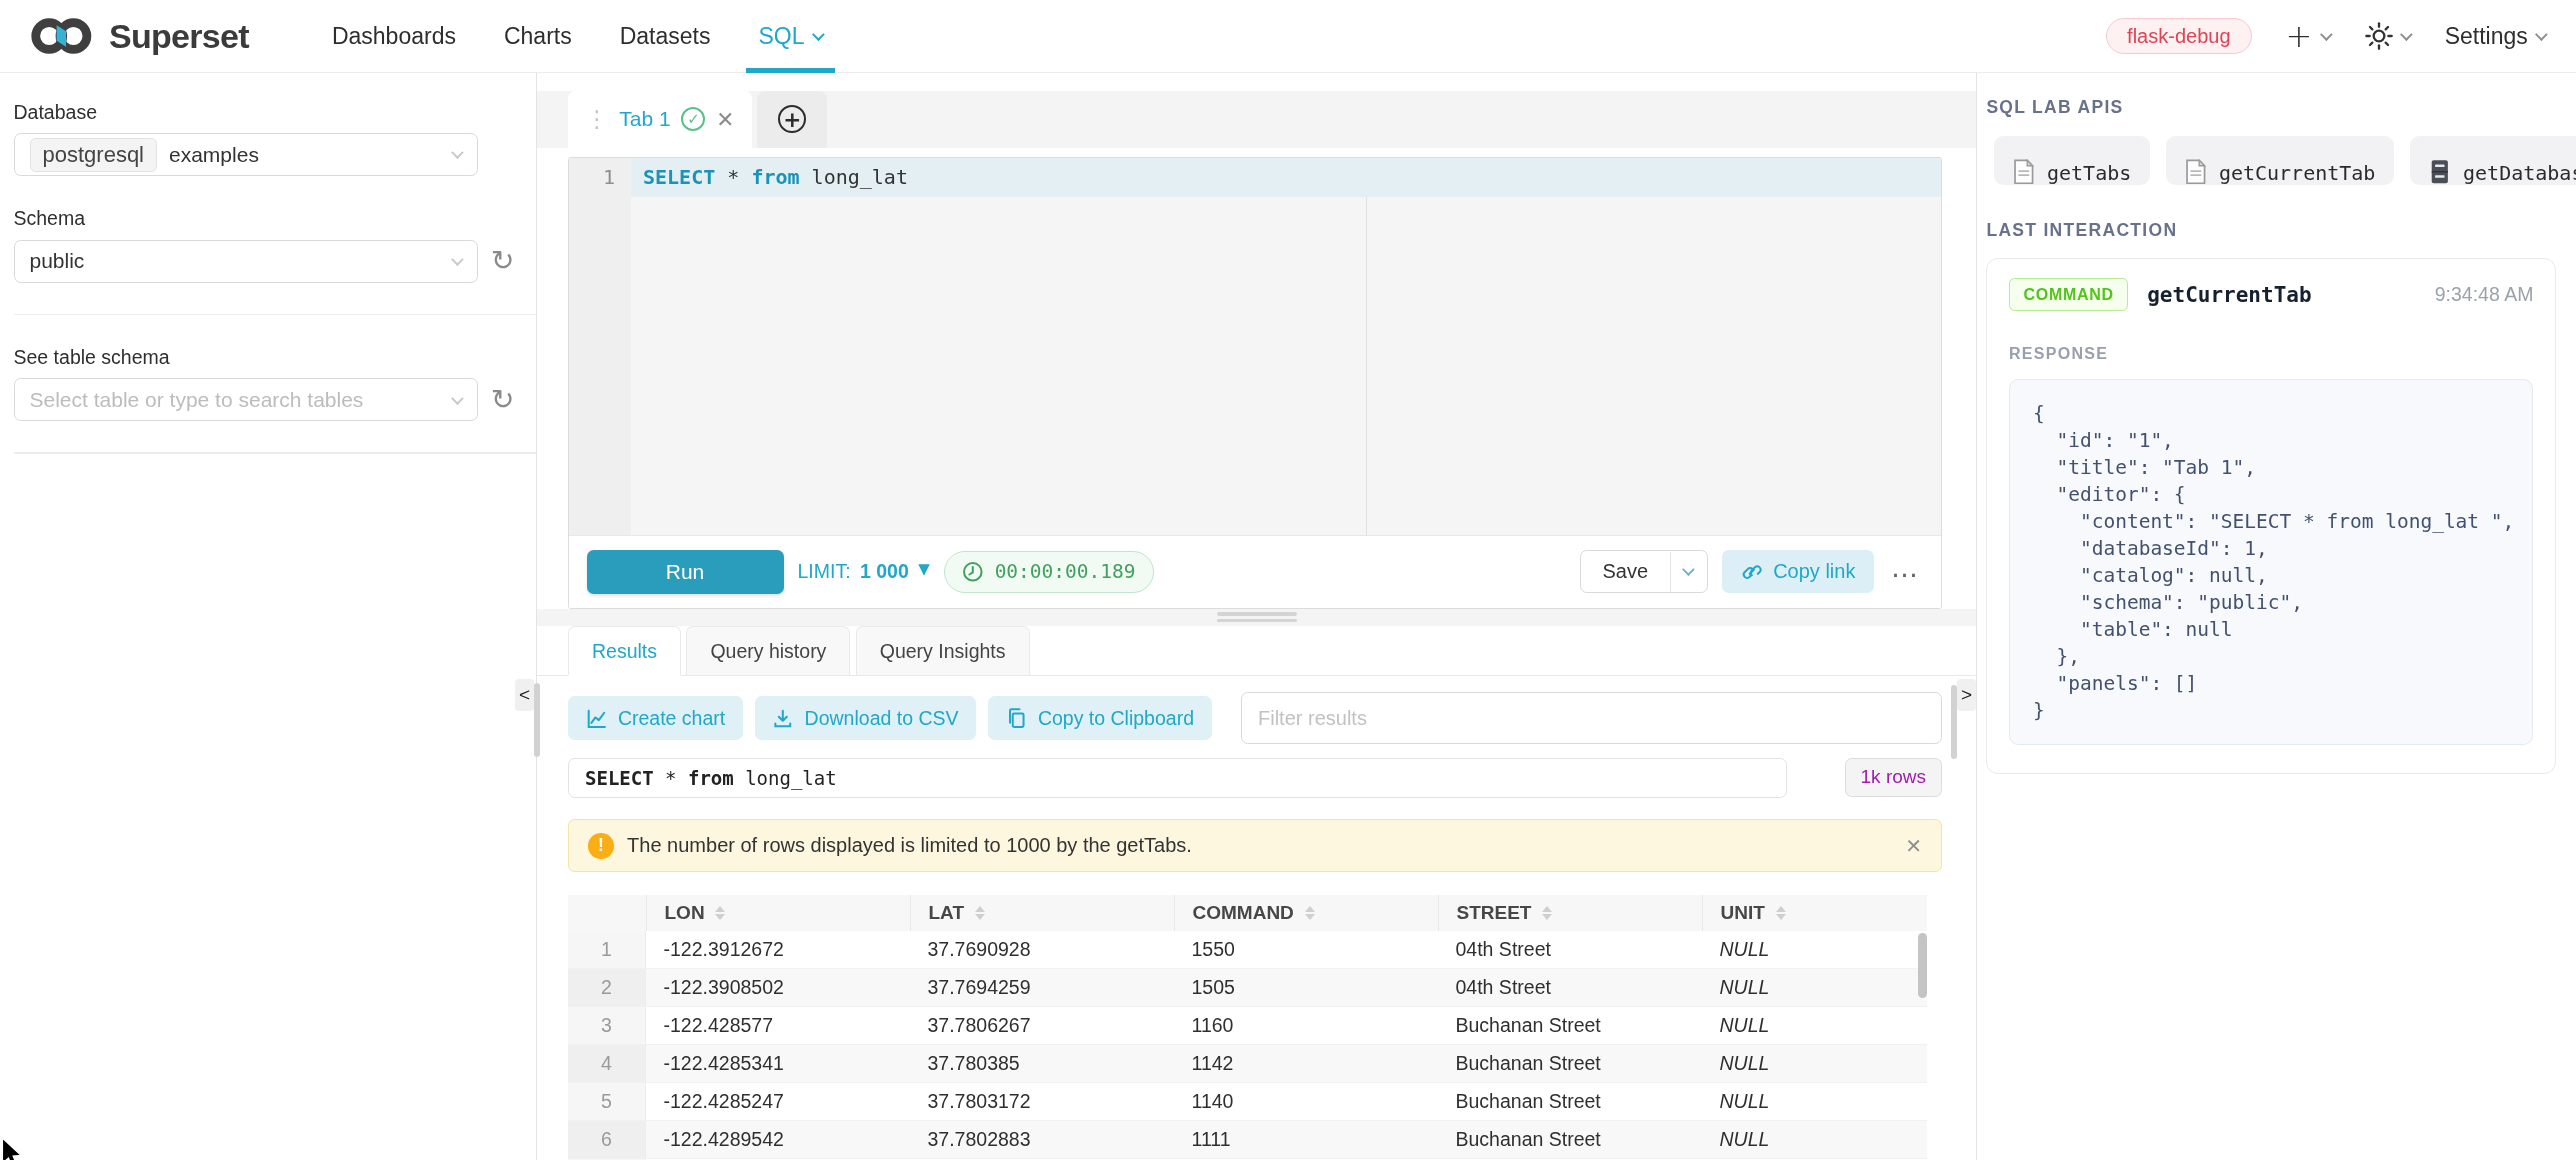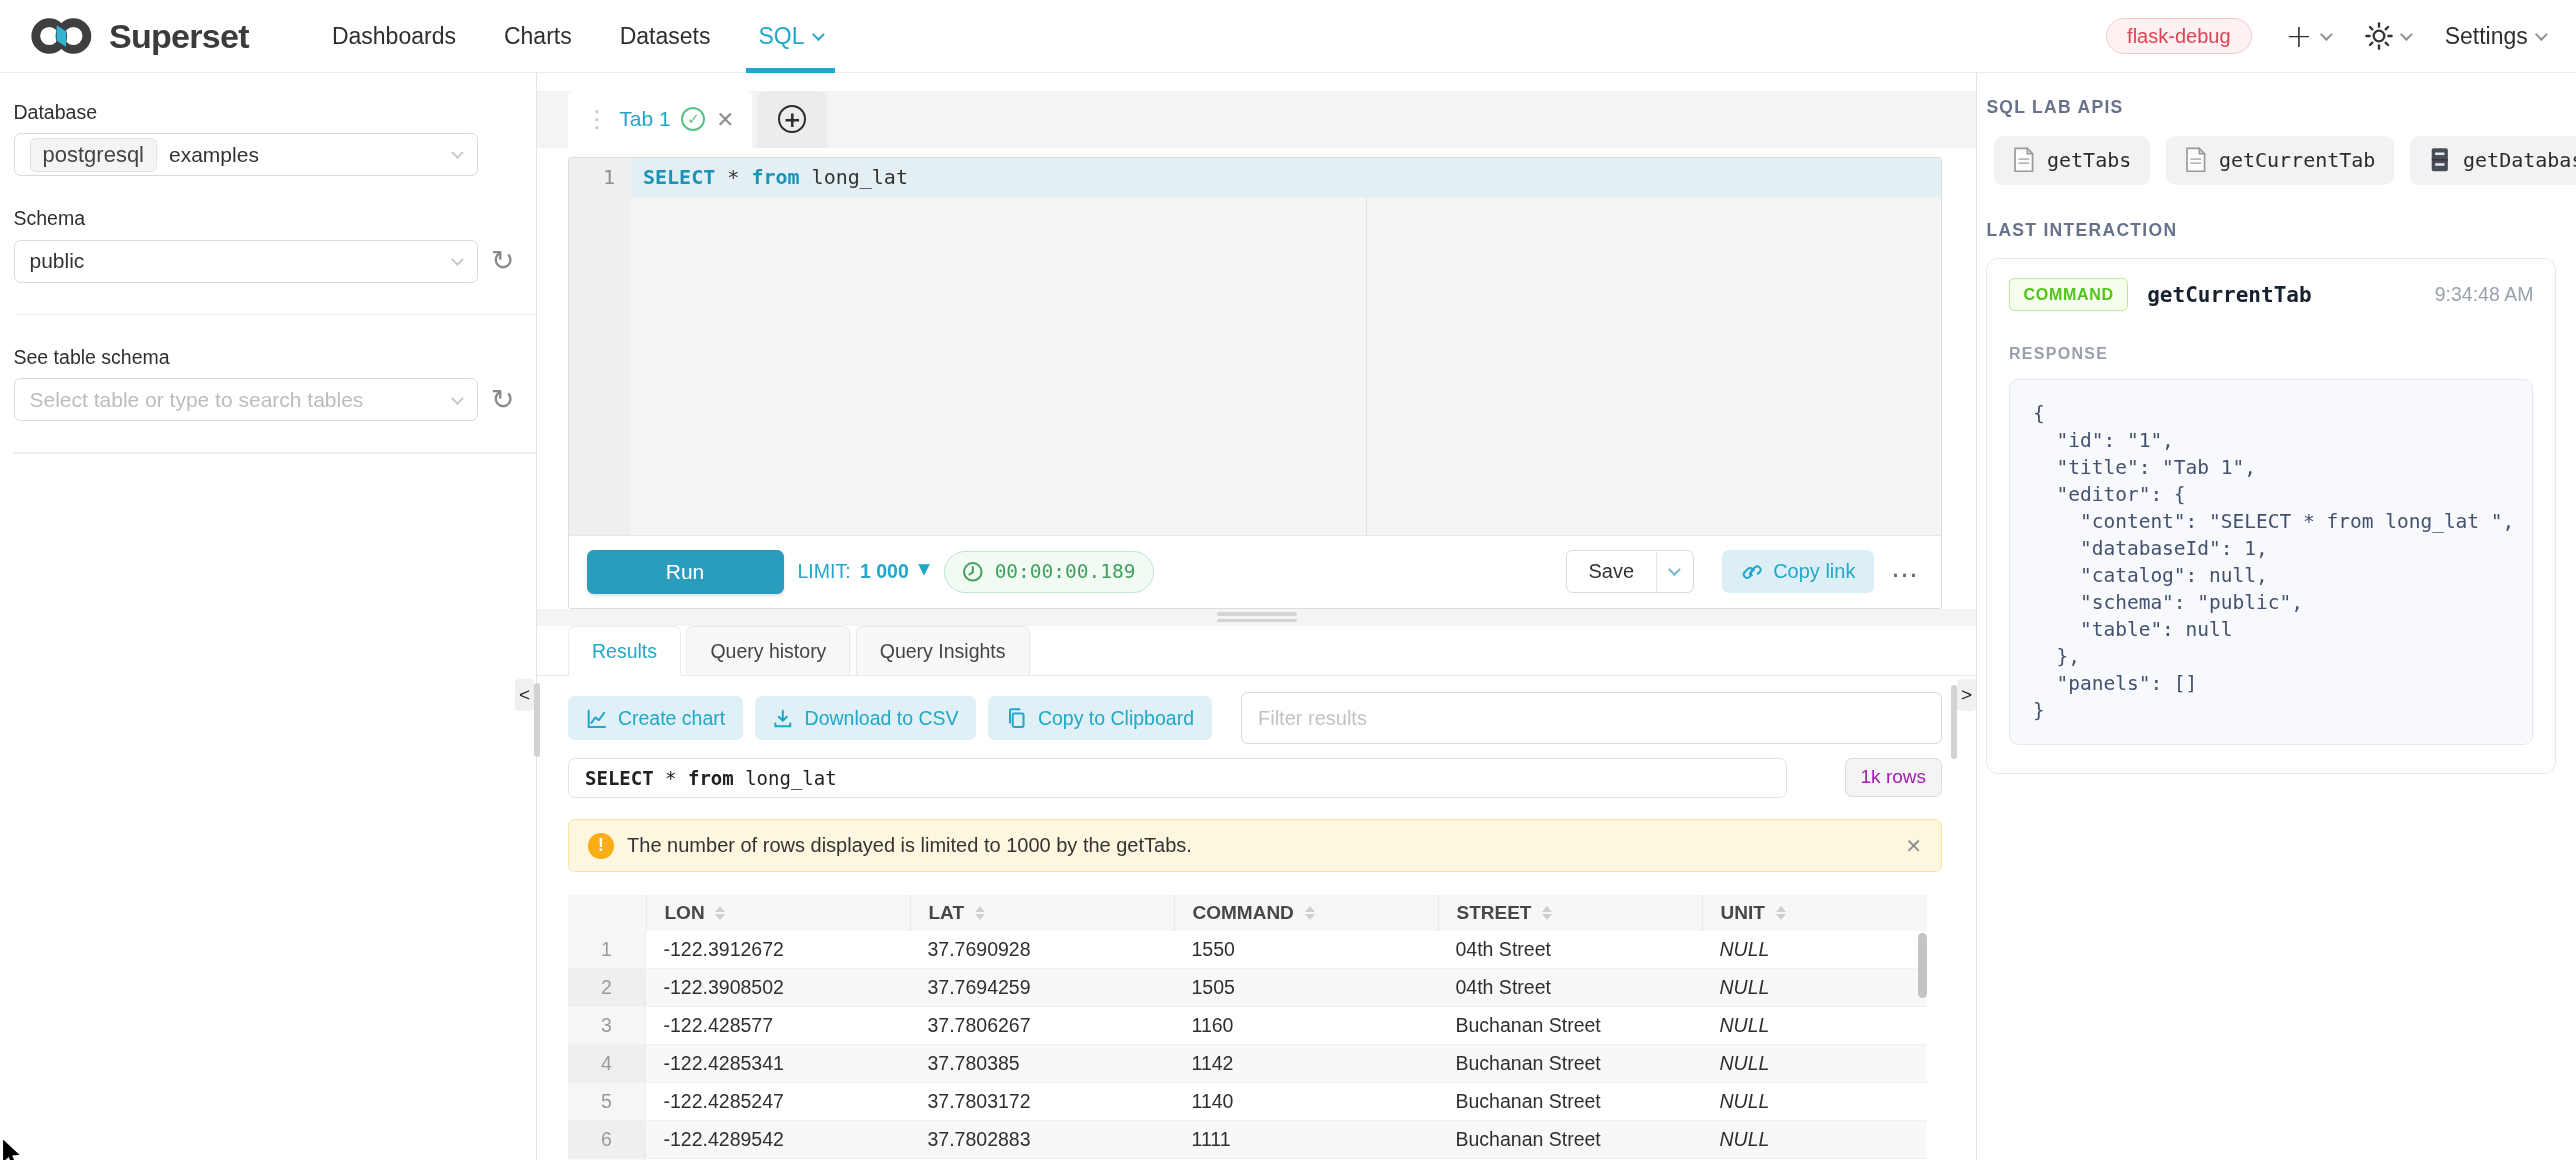--- a/index.html
+++ b/index.html
@@ -80,21 +80,21 @@
   .timer { height:42px; border:1.3px solid #bfe6cb; background:#f1fbf4; border-radius:21.6px;
     display:flex; align-items:center; gap:10.8px; padding:0 17.5px; color:#43a05f; font-size:19.5px; }
   .spacer { flex:1; }
   .savesplit { height:43px; border:1.3px solid #d9d9d9; border-radius:6.7px; background:#fff;
     display:flex; align-items:center; cursor:pointer; }
   .savelab { padding:0 21.6px; font-size:20px; color:#333; }
   .savesep { width:1.3px; height:40px; background:#e5e5e5; }
   .savecaret { padding:0 13.5px; }
   .savecaret .chev { border-color:#6fb6cc; margin:0 0 2.7px 0; }
   .copylink { height:43px; background:#ddeff6; color:#20a7c9; border:none; border-radius:6.7px;
-    display:flex; align-items:center; gap:10.8px; padding:0 19px; font-size:20px; font-family:inherit; cursor:pointer;margin-left:14px; }
+    display:flex; align-items:center; gap:10.8px; padding:0 19px; font-size:20px; font-family:inherit; cursor:pointer; }
   .more { color:#666; font-size:27px; padding:0 5.4px 9.4px 2.7px; cursor:pointer; }
 
   .splitband { height:17.5px; background:#f4f4f4; position:relative; }
   .handle { position:absolute; left:50%; top:3.4px; transform:translateX(-50%); display:flex;
     flex-direction:column; gap:3.4px; cursor:row-resize; }
   .handle i { display:block; width:80px; height:3.4px; background:#d4d4d4; border-radius:2px; }
 
   .restabs { display:flex; align-items:stretch; height:50px; padding-left:31px;
     border-bottom:1.3px solid #e9e9e9; }
   .rtab { display:flex; align-items:center; padding:0 23px; font-size:19.5px; color:#444;
@@ -145,21 +145,21 @@
   .sliver { height:8px; background:#fff; border-bottom:1.3px solid #f1f1f1; display:grid;
     grid-template-columns:78px 1fr; }
   .sliver span:first-child { background:#f6f6f6; border-right:1.3px solid #ececec; }
   .vthumb { position:absolute; right:0; top:38px; width:9.4px; height:65px; background:#c4c4c4;
     border-radius:4.7px; cursor:pointer; }
 
   
   .apipanel { width:599px; background:#fff; padding:24px 20px 0 9.4px; }
   .apihead { font-size:17.5px; font-weight:bold; color:#67718a; letter-spacing:1.3px; margin-bottom:17.5px; }
   .chiprow { display:flex; gap:16px; margin:0 0 35px 8px; }
-  .chip { height:49px; background:#f2f2f4; border-radius:9.4px; display:flex; align-items:center;
+  .chip { height:49px; background:#f2f2f4; border-radius:9.4px; display:flex; align-items:flex-end;
     gap:12px; padding:0 19px; cursor:pointer; }
   .chip-label { font-size:20px; color:#2b2b2b; }
   .card { border:1.3px solid #e9e9e9; border-radius:12px; background:#fff; padding:19px 21.6px 28px; }
   .cardhead { display:flex; align-items:center; gap:19px; }
   .cmdbadge { border:1.3px solid #b7eb8f; background:#f6ffed; color:#52c41a; border-radius:5.4px;
     padding:6.7px 13.5px; font-size:16px; font-weight:bold; letter-spacing:0.7px; }
   .cmdname { font-size:21px; font-weight:bold; color:#16202e; flex:1; }
   .cmdtime { font-size:19.5px; color:#9aa2ab; }
   .resplabel { margin-top:34px; font-size:16px; font-weight:bold; color:#98a0ad; letter-spacing:1.3px; }
   .respblock { margin-top:16px; background:#f7f9fc; border:1.3px solid #e3e9f1; border-radius:9.4px;

